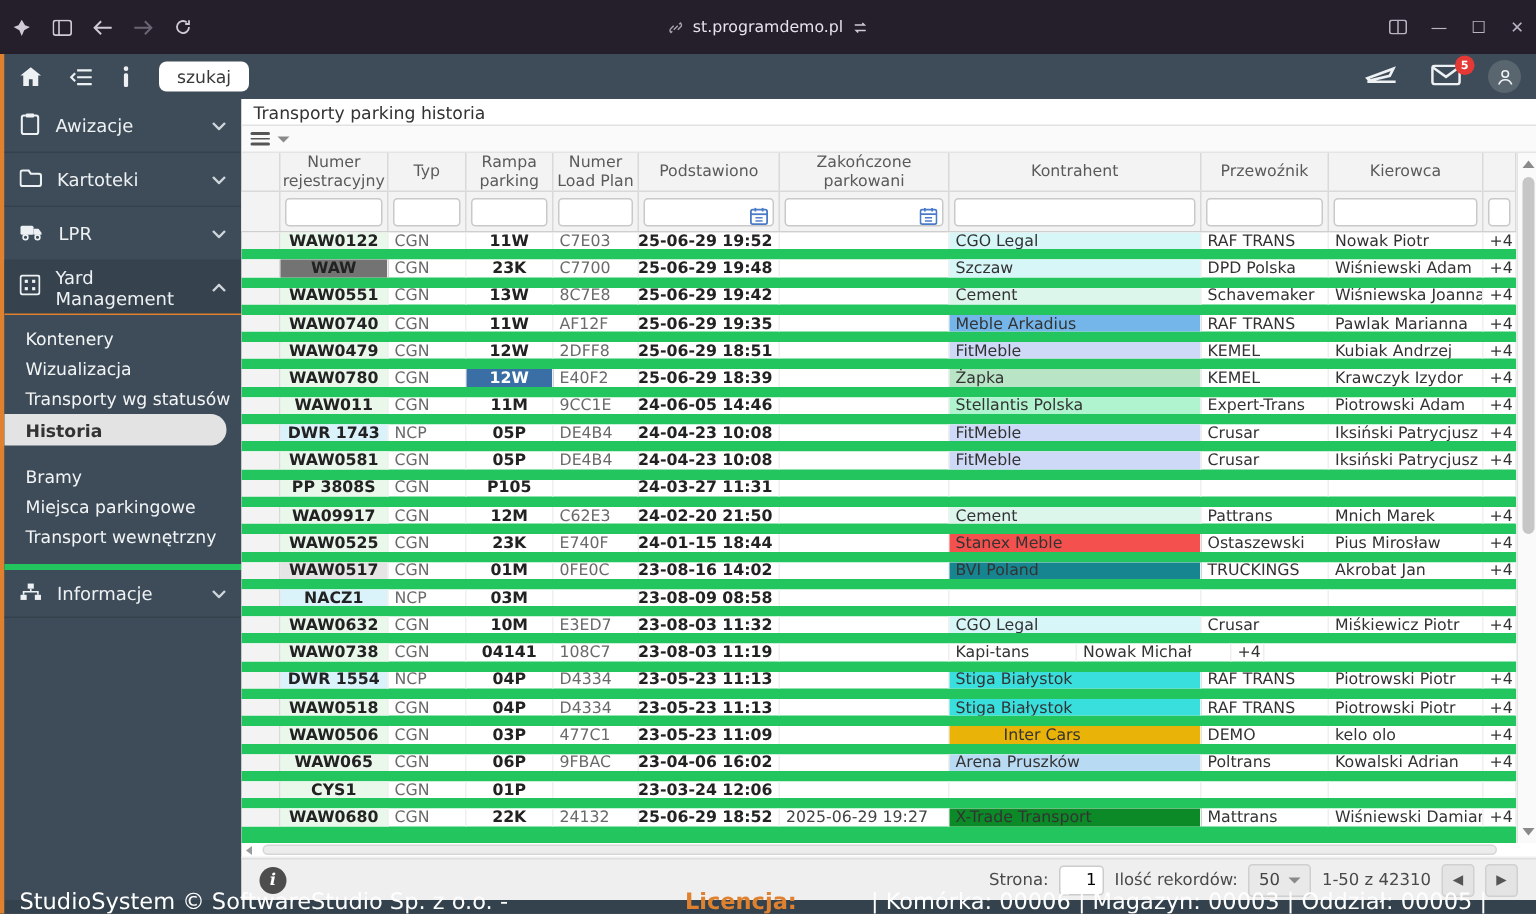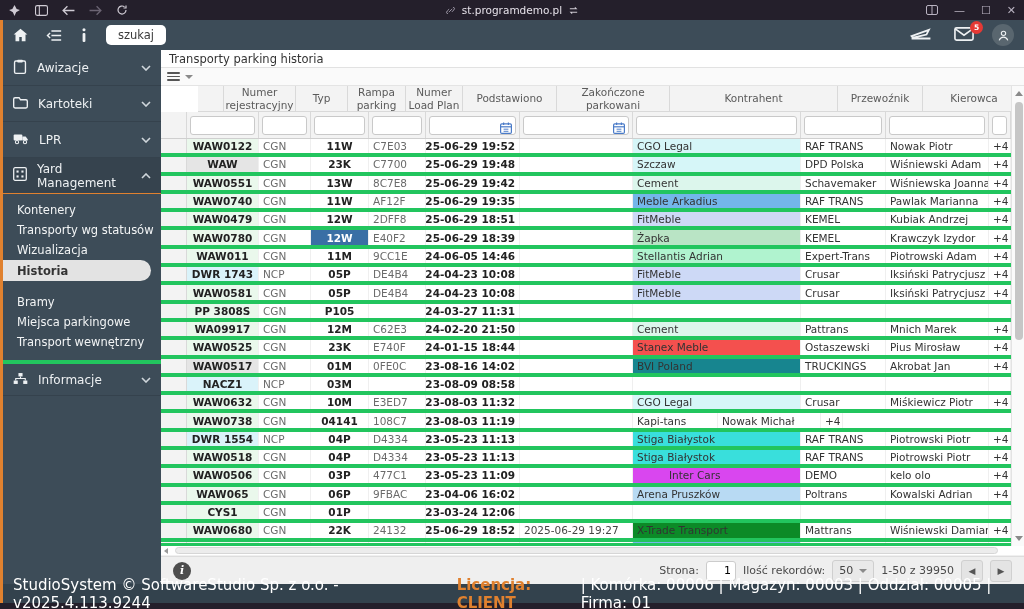--- a/index.html
+++ b/index.html
@@ -1,20 +1,20 @@
 <!DOCTYPE html>
 <html><head>
 <meta charset="utf-8">
 <style>
   * { margin:0; padding:0; box-sizing:border-box; }
   html,body { width:1024px; height:609px; overflow:hidden; background:#241f2b;
     font-family:"DejaVu Sans","Liberation Sans",sans-serif; }
 
   
-  .chrome { height:20px; background:#241f2b; display:flex; align-items:center;
+  .chrome { height:36px; background:#241f2b; display:flex; align-items:center;
     color:#cfcbd4; padding:0 8px; }
   .chrome .left { display:flex; align-items:center; gap:14px; width:180px; }
   .chrome .mid { flex:1; display:flex; align-items:center; justify-content:center;
     gap:6px; font-size:10.5px; color:#e6e2ea; }
   .chrome .right { width:180px; display:flex; align-items:center; justify-content:flex-end; gap:16px; }
   .chrome svg { display:block; }
   .winbtn { font-size:11px; color:#b9b3c1; line-height:1; }
 
   
   .app { height:583px; border-left:3px solid #e0812f; display:flex; flex-direction:column; background:#3d4c58; }
@@ -58,33 +58,33 @@
     border-top:4px solid #8a8a8a; }
 
   .grid { flex:1; display:flex; min-height:0; }
   .grid-table { width:850px; display:flex; flex-direction:column; flex:none; }
 
   .w-gutter{width:26px;flex:none;} .w-reg{width:72px;flex:none;} .w-typ{width:52px;flex:none;}
   .w-rampa{width:58px;flex:none;} .w-load{width:57px;flex:none;} .w-pod{width:94px;flex:none;}
   .w-zak{width:113px;flex:none;} .w-kon{width:168px;flex:none;} .w-prz{width:85px;flex:none;}
   .w-kie{width:103px;flex:none;} .w-tel{width:22px;flex:none;}
 
-  .head-row { height:26px; background:#f3f3f3; border-bottom:1px solid #d9d9d9; display:flex; flex:none;margin-left:37px; }
+  .head-row { height:26px; background:#f3f3f3; border-bottom:1px solid #d9d9d9; display:flex; flex:none; }
   .head-cell { border-right:1px solid #d9d9d9; font-size:10.5px; color:#5a5a5a;
     display:flex; align-items:center; justify-content:center; text-align:center;
     line-height:1.15; overflow:hidden; white-space:pre-line; padding:0 2px; }
   .filter-row { height:27px; background:#f3f3f3; border-bottom:1px solid #cfcfcf; display:flex; flex:none; }
   .filter-cell { border-right:1px solid #d9d9d9; position:relative; display:flex; align-items:center; }
   .filter-cell input { margin:0 3px; width:calc(100% - 6px); height:19px; border:1px solid #c9c9c9;
     border-radius:3px; font-size:10px; padding:0 3px; font-family:inherit; }
   .filter-cell.with-cal input { padding-right:16px; }
   .cal-ico { position:absolute; right:7px; top:7px; }
 
   .rows { height:407px; overflow:hidden; flex:none; }
-  .row { height:18.3px; display:flex; border-bottom:4px solid #22c55e; background:#fff; font-size:10.5px; }
+  .row { height:18.3px; display:flex; border-bottom:7px solid #22c55e; background:#fff; font-size:10.5px; }
   .cell { border-right:1px solid #efefef; padding:0 4px; display:flex; align-items:center;
     overflow:hidden; white-space:nowrap; color:#333; }
   .gutter { background:#f3f3f3; border-right:1px solid #d9d9d9; }
   .c-reg { justify-content:center; font-weight:bold; color:#222; }
   .c-typ { color:#6a6a6a; }
   .c-rampa { justify-content:center; font-weight:bold; color:#222; }
   .c-load { color:#6a6a6a; }
   .c-pod { justify-content:flex-end; font-weight:bold; color:#222; }
   .c-zak { color:#444; }
   .c-rampa.sel { background:#3a6fa5; color:#fff; }
@@ -270,22 +270,22 @@
               <rect x="12" y="12" width="3" height="3" fill="#eef1f3"></rect>
             </svg>
         </span>
         <span class="lbl">Yard Management</span>
         <svg width="10" height="6" viewBox="0 0 10 6">
             <polyline points="1,5 5,1 9,5" fill="none" stroke="#cfd6db" stroke-width="1.6"></polyline>
           </svg>
       </div>
       <div class="submenu">
         <div class="sub-item">Kontenery</div>
+        <div class="sub-item">Wizualizacja</div>
         <div class="sub-item">Transporty wg statusów</div>
-        <div class="sub-item">Wizualizacja</div>
         <div class="sub-item active">Historia</div>
         <div class="sub-gap"></div>
         <div class="sub-item">Bramy</div>
         <div class="sub-item">Miejsca parkingowe</div>
         <div class="sub-item">Transport wewnętrzny</div>
       </div>
       <div class="side-section" style="border-top:4px solid #22c55e;">
         <span>
           <svg width="15" height="13" viewBox="0 0 22 18">
               <rect x="8" y="1" width="6" height="5" fill="#eef1f3"></rect>
@@ -397,21 +397,21 @@
                 <div class="cell w-load c-load">C7E03</div>
                 <div class="cell w-pod c-pod">2025-06-29 19:52</div>
                 <div class="cell w-zak c-zak"></div>
                 <div class="cell w-kon c-kon" style="background: rgb(214, 246, 248);">CGO Legal</div>
                 <div class="cell w-prz c-prz">RAF TRANS</div>
                 <div class="cell w-kie c-kie">Nowak Piotr</div>
                 <div class="cell w-tel c-tel">+4</div>
               </div>
               <div class="row">
                 <div class="gutter w-gutter"></div>
-                <div class="cell w-reg c-reg" style="background: #e5e5e5;">WAW</div>
+                <div class="cell w-reg c-reg" style="background: #737373;">WAW</div>
                 <div class="cell w-typ c-typ">CGN</div>
                 <div class="cell w-rampa c-rampa">23K</div>
                 <div class="cell w-load c-load">C7700</div>
                 <div class="cell w-pod c-pod">2025-06-29 19:48</div>
                 <div class="cell w-zak c-zak"></div>
                 <div class="cell w-kon c-kon" style="background: rgb(214, 246, 248);">Szczaw</div>
                 <div class="cell w-prz c-prz">DPD Polska</div>
                 <div class="cell w-kie c-kie">Wiśniewski Adam</div>
                 <div class="cell w-tel c-tel">+4</div>
               </div>
@@ -468,21 +468,21 @@
                 <div class="cell w-tel c-tel">+4</div>
               </div>
               <div class="row">
                 <div class="gutter w-gutter"></div>
                 <div class="cell w-reg c-reg" style="background: rgb(234, 248, 236);">WAW011</div>
                 <div class="cell w-typ c-typ">CGN</div>
                 <div class="cell w-rampa c-rampa">11M</div>
                 <div class="cell w-load c-load">9CC1E</div>
                 <div class="cell w-pod c-pod">2024-06-05 14:46</div>
                 <div class="cell w-zak c-zak"></div>
-                <div class="cell w-kon c-kon" style="background: rgb(176, 243, 207);">Stellantis Adrian</div>
+                <div class="cell w-kon c-kon" style="background: rgb(176, 243, 207);">Stellantis Polska</div>
                 <div class="cell w-prz c-prz">Expert-Trans</div>
                 <div class="cell w-kie c-kie">Piotrowski Adam</div>
                 <div class="cell w-tel c-tel">+4</div>
               </div>
               <div class="row">
                 <div class="gutter w-gutter"></div>
                 <div class="cell w-reg c-reg" style="background: rgb(218, 243, 250);">DWR 1743</div>
                 <div class="cell w-typ c-typ">NCP</div>
                 <div class="cell w-rampa c-rampa">05P</div>
                 <div class="cell w-load c-load">DE4B4</div>
@@ -623,21 +623,21 @@
                 <div class="cell w-tel c-tel">+4</div>
               </div>
               <div class="row">
                 <div class="gutter w-gutter"></div>
                 <div class="cell w-reg c-reg" style="background: rgb(234, 248, 236);">WAW0506</div>
                 <div class="cell w-typ c-typ">CGN</div>
                 <div class="cell w-rampa c-rampa">03P</div>
                 <div class="cell w-load c-load">477C1</div>
                 <div class="cell w-pod c-pod">2023-05-23 11:09</div>
                 <div class="cell w-zak c-zak"></div>
-                <div class="cell w-kon c-kon" style="background: #d946ef; padding-left: 36px;">Inter Cars</div>
+                <div class="cell w-kon c-kon" style="background: #eab308; padding-left: 36px;">Inter Cars</div>
                 <div class="cell w-prz c-prz">DEMO</div>
                 <div class="cell w-kie c-kie">kelo olo</div>
                 <div class="cell w-tel c-tel">+4</div>
               </div>
               <div class="row">
                 <div class="gutter w-gutter"></div>
                 <div class="cell w-reg c-reg" style="background: rgb(234, 248, 236);">WAW065</div>
                 <div class="cell w-typ c-typ">CGN</div>
                 <div class="cell w-rampa c-rampa">06P</div>
                 <div class="cell w-load c-load">9FBAC</div>
@@ -705,21 +705,21 @@
       <div class="bottombar">
         <span class="info-btn">i</span>
         <div class="pager">
           <span>Strona:</span>
           <input class="page-input" value="1" style="">
           <span>Ilość rekordów:</span>
           <span class="size-select">
             <span>50</span>
             <span class="caret-down"></span>
           </span>
-          <span>1-50 z 39950</span>
+          <span>1-50 z 42310</span>
           <span class="pg-btn">◀</span>
           <span class="pg-btn">▶</span>
         </div>
       </div>
     </div>
   </div>
 
   <div class="statusbar">
     <span>StudioSystem © SoftwareStudio Sp. z o.o. - v2025.4.113.9244</span>
     <span class="lic">Licencja: CLIENT</span>

